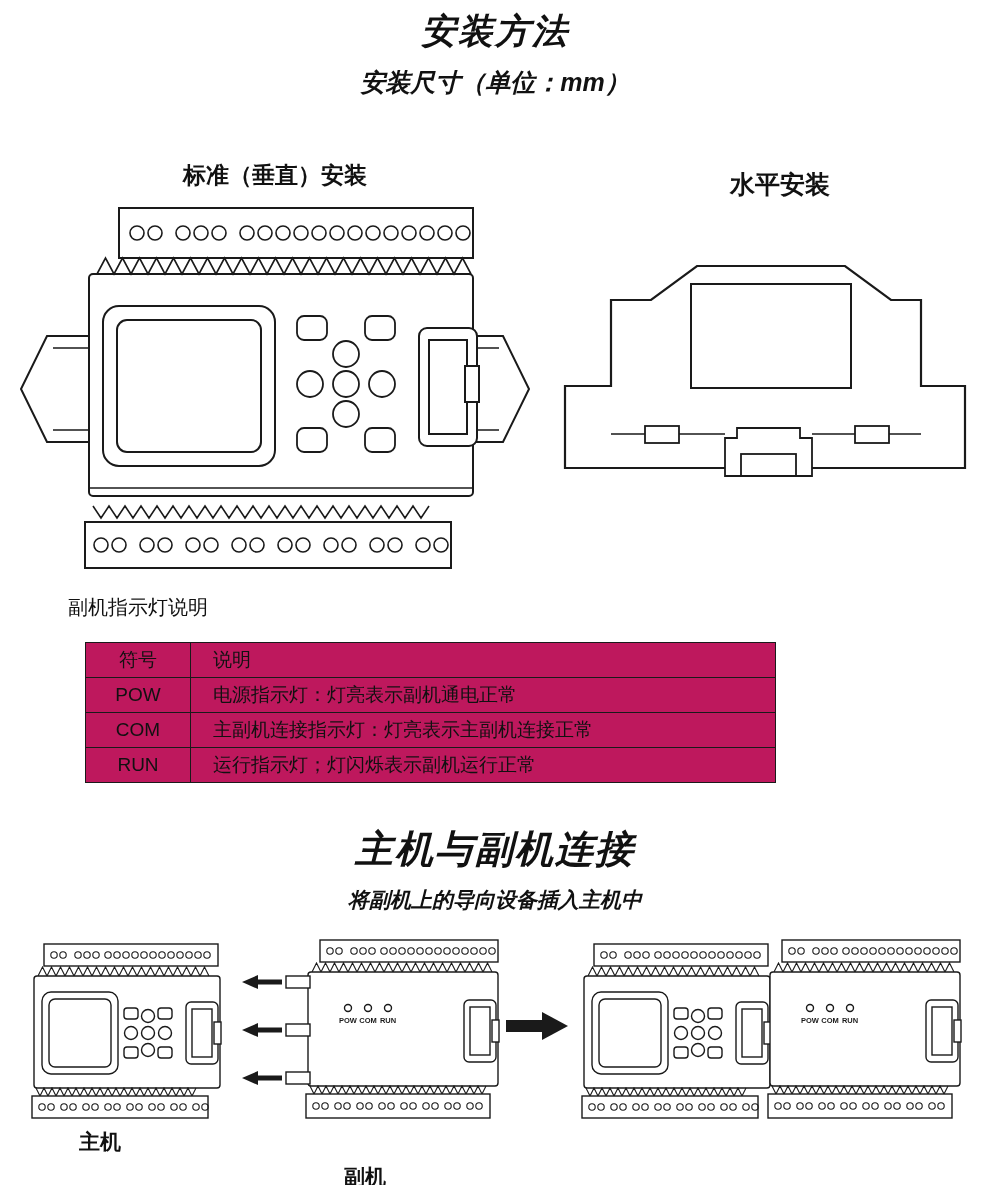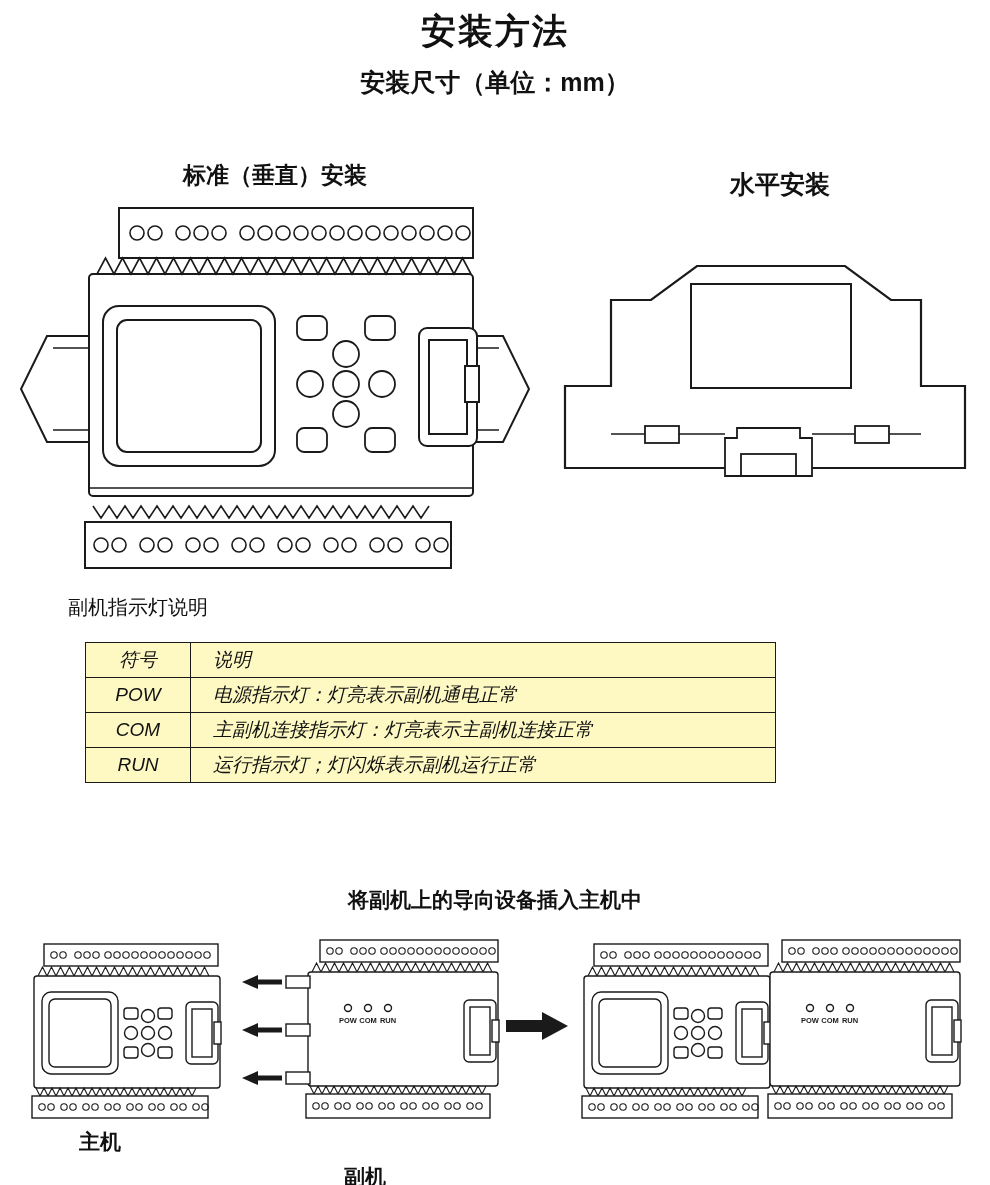--- a/index.html
+++ b/index.html
@@ -1,29 +1,29 @@
 <!DOCTYPE html>
 <html><head>
 <meta charset="utf-8">
 <style>
   * { margin:0; padding:0; box-sizing:border-box; }
   html,body { background:#fff; }
   body { font-family:"Liberation Sans", sans-serif; color:#111; }
   .page { position:relative; width:990px; height:1185px; background:#fff; overflow:hidden; margin:0 auto; }
   .abs { position:absolute; }
-  .ctr { left:0; width:100%; text-align:center; }
+  .ctr { left:0; width:100%; text-align:center;font-style:italic; }
   .t-main  { font-size:35px; font-weight:700; letter-spacing:2px; }
   .t-sub   { font-size:25px; font-weight:700; }
   .t-diag  { font-size:23px; font-weight:600; }
   .t-diag2 { font-size:25px; font-weight:600; }
   .t-sec   { font-size:38px; font-weight:700; letter-spacing:2px; }
   .t-sec2  { font-size:21px; font-weight:700; }
   .t-head  { font-size:20px; font-weight:500; }
   .t-mod   { font-size:21px; font-weight:700; font-family:"Liberation Serif","DejaVu Serif",serif; }
-  table.spec { border-collapse:collapse; table-layout:fixed; width:690px; background:#fef9c3;font-style:italic; }
+  table.spec { border-collapse:collapse; table-layout:fixed; width:690px; background:#be185d; }
   table.spec th, table.spec td {
     border:1.5px solid #1a1a1a; height:35px; font-weight:400;
     font-size:19px; padding:0 6px; vertical-align:middle;
   }
   .col-sym { width:105px; text-align:center; }
   .col-desc { width:585px; text-align:left; padding-left:22px !important; }
   svg { display:block; }
 </style>
 </head>
 <body>
@@ -151,20 +151,21 @@
         <td class="col-sym">COM</td>
         <td class="col-desc">主副机连接指示灯：灯亮表示主副机连接正常</td>
       </tr>
       <tr>
         <td class="col-sym">RUN</td>
         <td class="col-desc">运行指示灯；灯闪烁表示副机运行正常</td>
       </tr>
     </tbody>
   </table>
 
+  <div class="abs ctr t-sec" style="top:824px;">主机与副机连接</div>
   <div class="abs ctr t-sec2" style="top:886px;">将副机上的导向设备插入主机中</div>
 
   <svg class="abs" style="left:0; top:932px;" width="990" height="215" viewBox="0 0 990 215">
     <defs>
 
       <g id="mini-master" stroke="#1a1a1a" stroke-width="1.4" fill="none">
         <rect x="16" y="2" width="174" height="22" fill="#fff"></rect>
         <g stroke-width="1.1">
           <circle cx="26" cy="13" r="3.2"></circle>
             <circle cx="35" cy="13" r="3.2"></circle>

